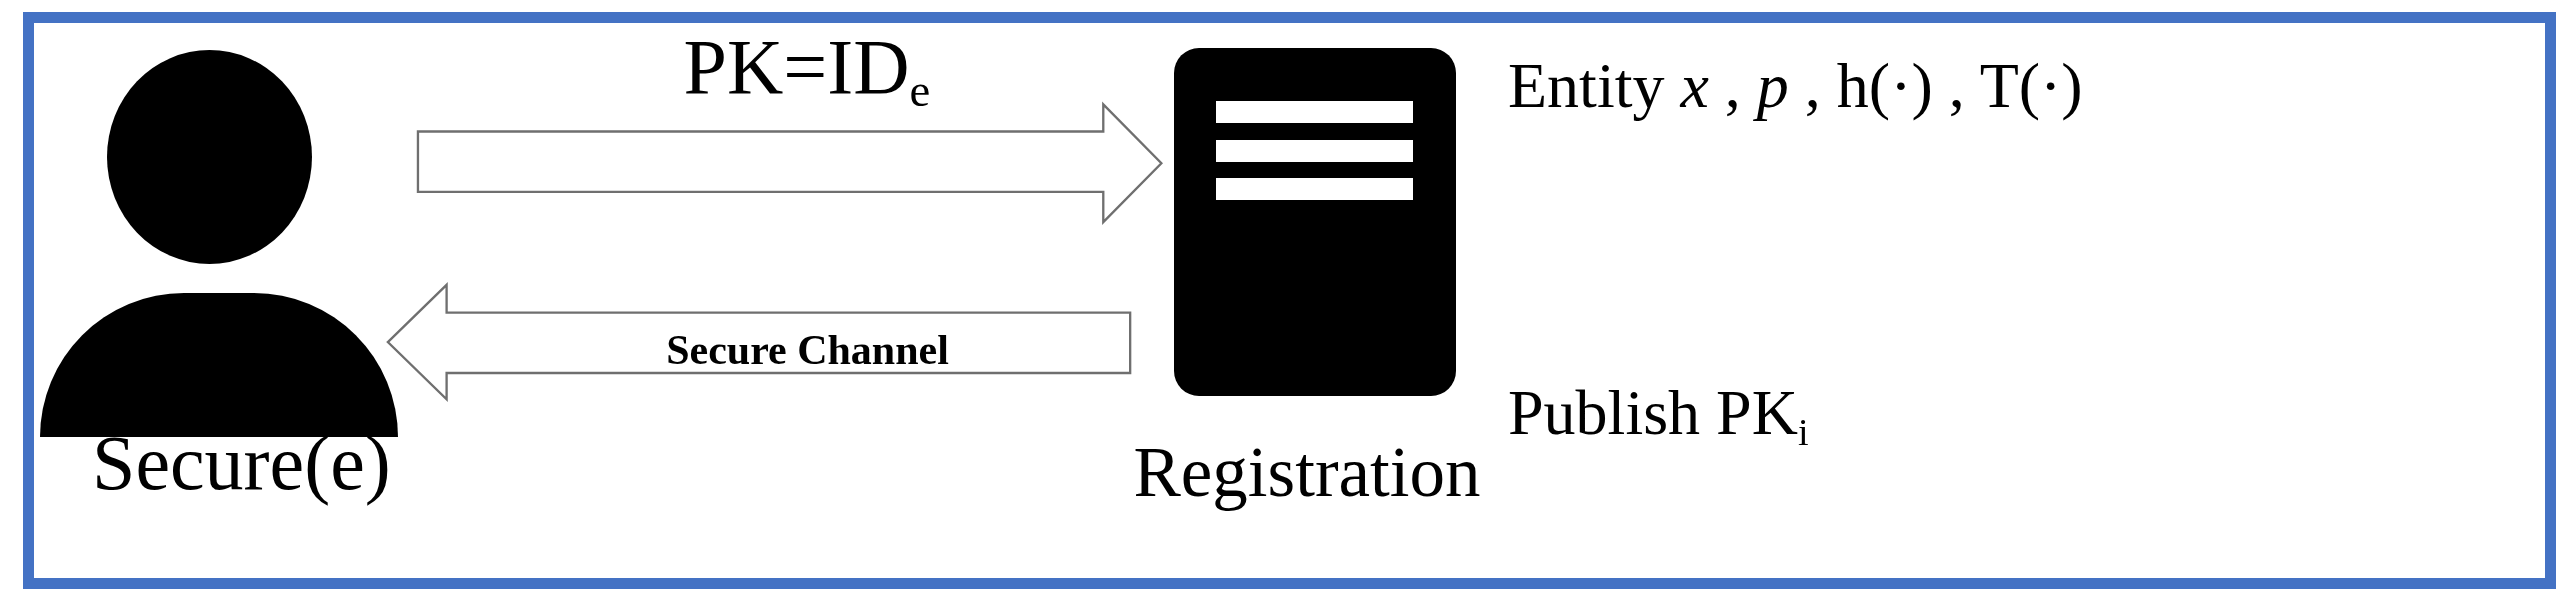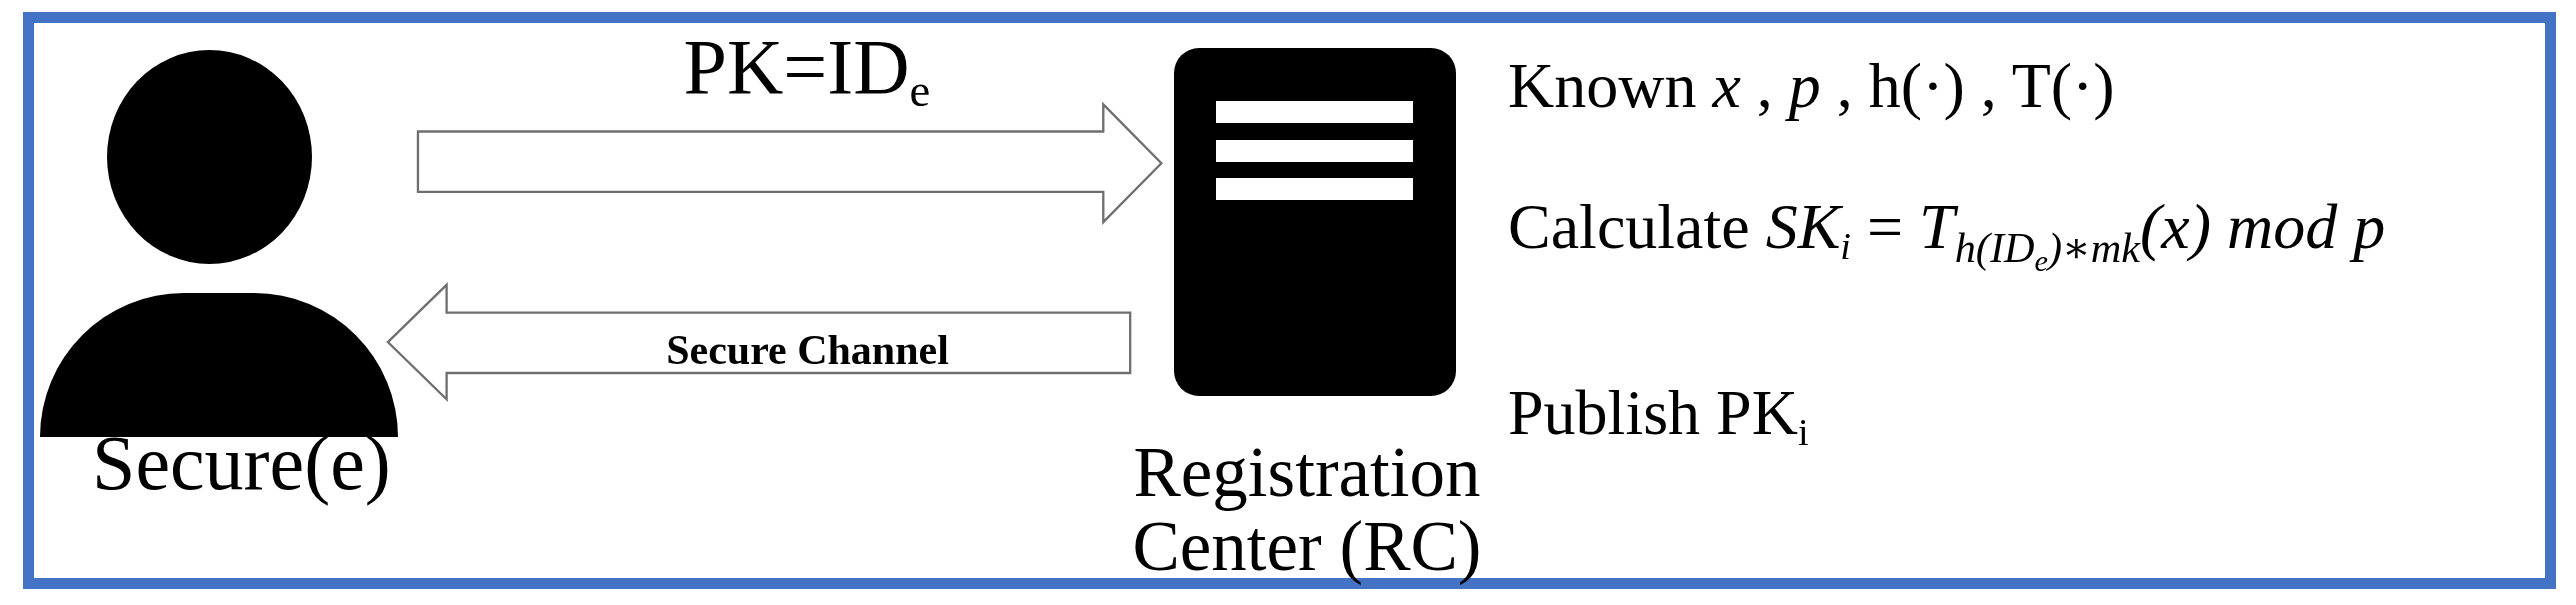--- a/index.html
+++ b/index.html
@@ -144,29 +144,25 @@
   </svg>
   <div class="secure-label">Secure Channel</div>
 
   <div class="server">
     <div class="server-slot slot-1"></div>
     <div class="server-slot slot-2"></div>
     <div class="server-slot slot-3"></div>
   </div>
   <div class="server-label">
     <div>Registration</div>
-    <div>Center (RC)</div>
   </div>
 
   <div class="note-line note-known">
-    <span>Known </span><span class="it">x</span><span> , </span><span class="it">p</span><span> , h(·) , T(·)</span>
+    <span>Entity </span><span class="it">x</span><span> , </span><span class="it">p</span><span> , h(·) , T(·)</span>
   </div>
 
-  <div class="note-line note-calc">
-    <span>Calculate </span><span class="it">SK</span><span class="it sub">i</span><span> = </span><span class="it">T</span><span class="it msub"><span>h(ID</span><span class="msub2">e</span><span>)∗mk</span></span><span class="it">(x) mod p</span>
-  </div>
 
   <div class="note-line note-publish">
     <span>Publish PK</span><span class="sub">i</span>
   </div>
 
 </div>
 
 
 </body></html>

